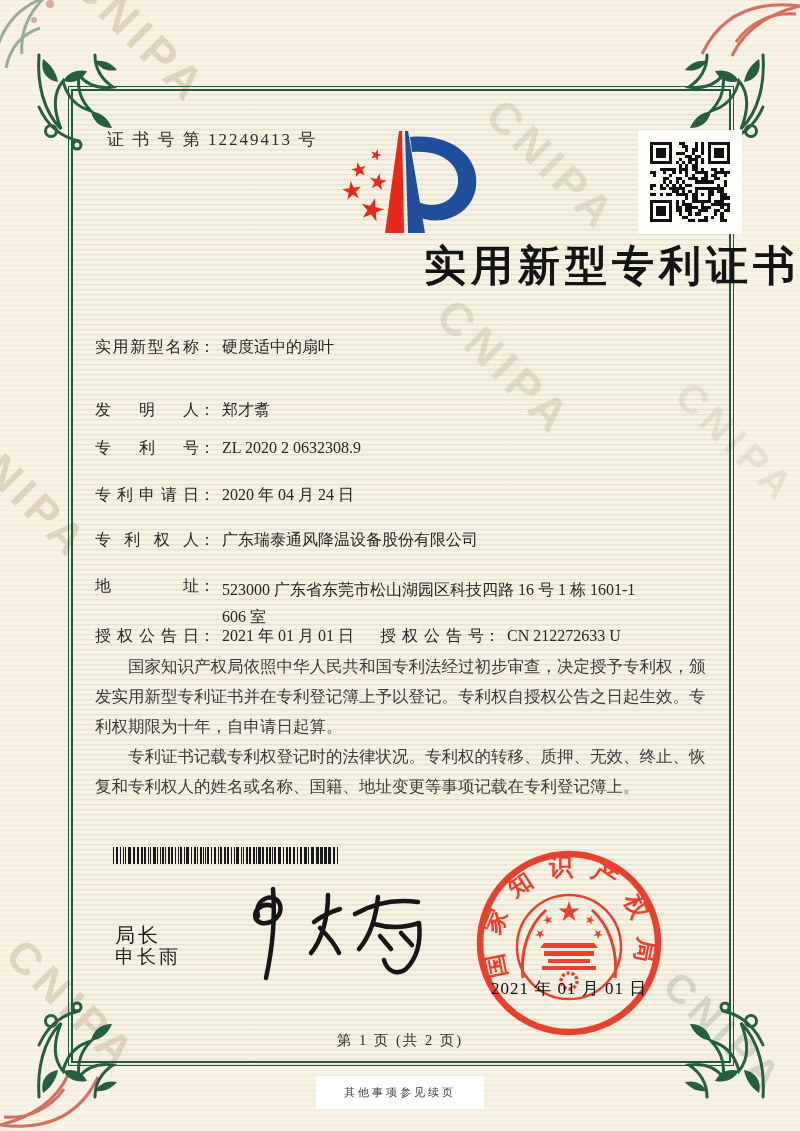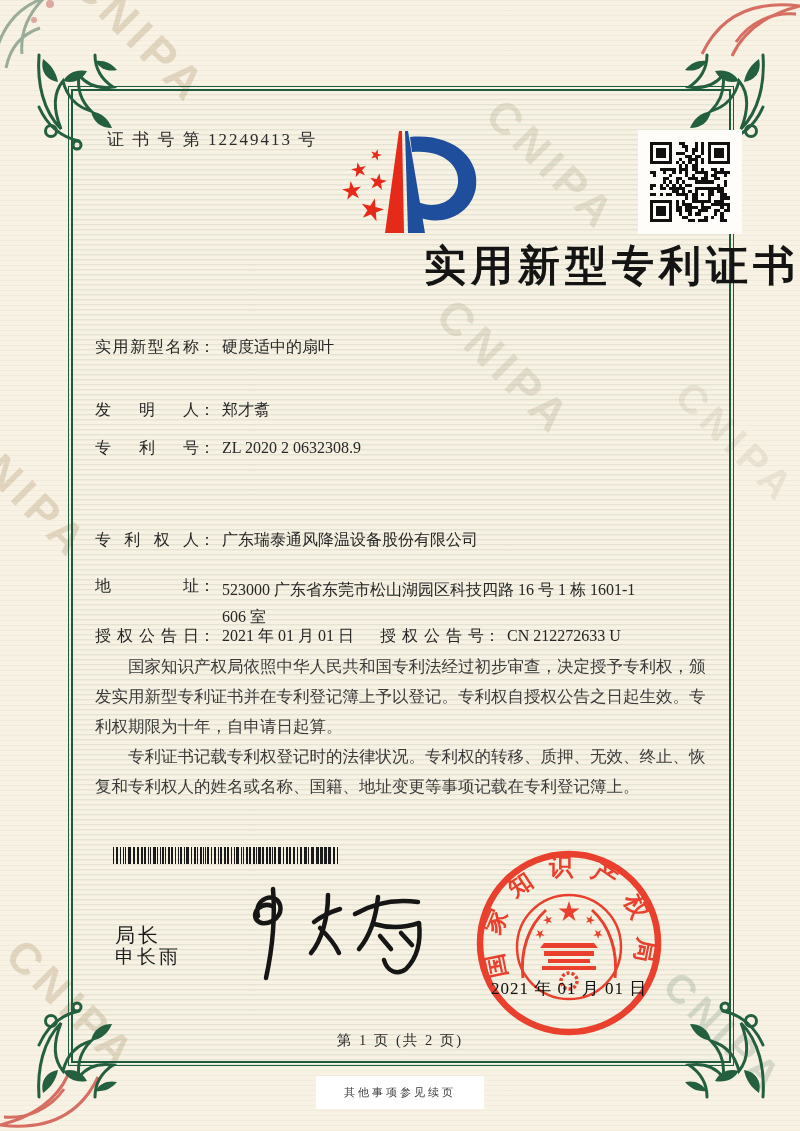--- a/index.html
+++ b/index.html
@@ -522,20 +522,23 @@
 
   <div class="row r-name">
     <span class="flabel"><span class="flabel-text">实用新型名称</span><span>：</span></span><span class="fvalue">硬度适中的扇叶</span>
   </div>
   <div class="row r-inventor">
     <span class="flabel"><span class="flabel-text">发明人</span><span>：</span></span><span class="fvalue">郑才翥</span>
   </div>
   <div class="row r-patno">
     <span class="flabel"><span class="flabel-text">专利号</span><span>：</span></span><span class="fvalue">ZL 2020 2 0632308.9</span>
   </div>
+  <div class="row r-filing">
+    <span class="flabel"><span class="flabel-text">专利申请日</span><span>：</span></span><span class="fvalue">2020 年 04 月 24 日</span>
+  </div>
   <div class="row r-patentee">
     <span class="flabel"><span class="flabel-text">专利权人</span><span>：</span></span><span class="fvalue">广东瑞泰通风降温设备股份有限公司</span>
   </div>
   <div class="row r-addr">
     <span class="flabel"><span class="flabel-text">地址</span><span>：</span></span><span class="addr-val"><span style="display:block;">523000 广东省东莞市松山湖园区科技四路 16 号 1 栋 1601-1</span><span style="display:block;">606 室</span></span>
   </div>
   <div class="row r-grant">
     <span><span class="flabel"><span class="flabel-text">授权公告日</span><span>：</span></span><span class="fvalue">2021 年 01 月 01 日</span></span><span class="grant2"><span class="flabel"><span class="flabel-text">授权公告号</span><span>：</span></span><span class="fvalue">CN 212272633 U</span></span>
   </div>
 

